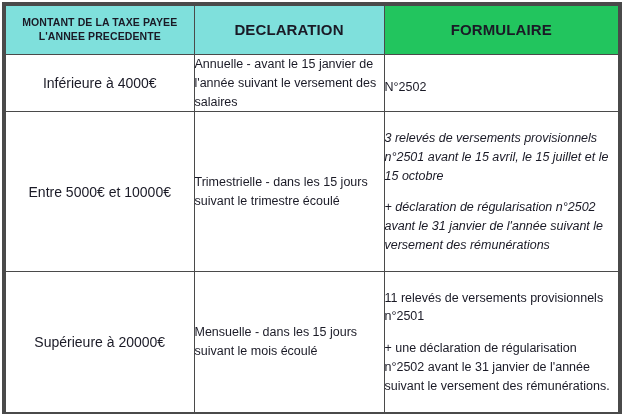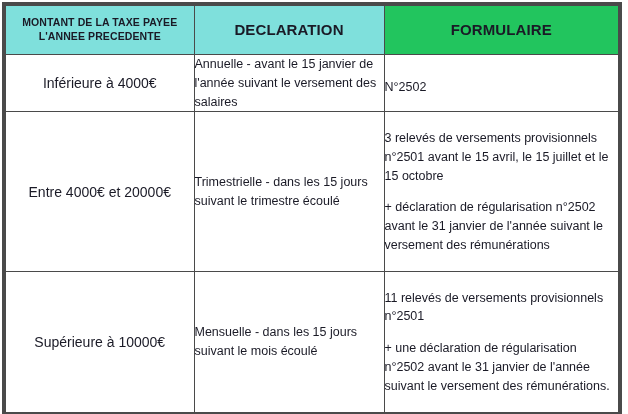--- a/index.html
+++ b/index.html
@@ -113,30 +113,30 @@
 
       <tr class="row-1">
         <td class="amount" style="border-color: rgb(74, 74, 74);">Inférieure à 4000€</td>
         <td class="declaration" style="border-color: rgb(74, 74, 74);">Annuelle - avant le 15 janvier de l'année suivant le versement des salaires</td>
         <td class="formulaire" style="border-color: rgb(74, 74, 74);">
           <p class="para">N°2502</p>
         </td>
       </tr>
 
       <tr class="row-2">
-        <td class="amount" style="border-color: rgb(74, 74, 74);">Entre 4000€ et 20000€</td>
+        <td class="amount" style="border-color: rgb(74, 74, 74);">Entre 5000€ et 10000€</td>
         <td class="declaration" style="border-color: rgb(74, 74, 74);">Trimestrielle - dans les 15 jours suivant le trimestre écoulé</td>
-        <td class="formulaire" style="border-color: rgb(74, 74, 74);">
+        <td class="formulaire" style="border-color: rgb(74, 74, 74); font-style: italic;">
           <p class="para">3 relevés de versements provisionnels n°2501 avant le 15 avril, le 15 juillet et le 15 octobre</p>
           <p class="para">+ déclaration de régularisation n°2502 avant le 31 janvier de l'année suivant le versement des rémunérations</p>
         </td>
       </tr>
 
       <tr class="row-3">
-        <td class="amount" style="border-color: rgb(74, 74, 74);">Supérieure à 10000€</td>
+        <td class="amount" style="border-color: rgb(74, 74, 74);">Supérieure à 20000€</td>
         <td class="declaration" style="border-color: rgb(74, 74, 74);">Mensuelle - dans les 15 jours suivant le mois écoulé</td>
         <td class="formulaire" style="border-color: rgb(74, 74, 74);">
           <p class="para">11 relevés de versements provisionnels n°2501</p>
           <p class="para">+ une déclaration de régularisation n°2502 avant le 31 janvier de l'année suivant le versement des rémunérations.</p>
         </td>
       </tr>
 
     </tbody>
   </table>
 </div>

